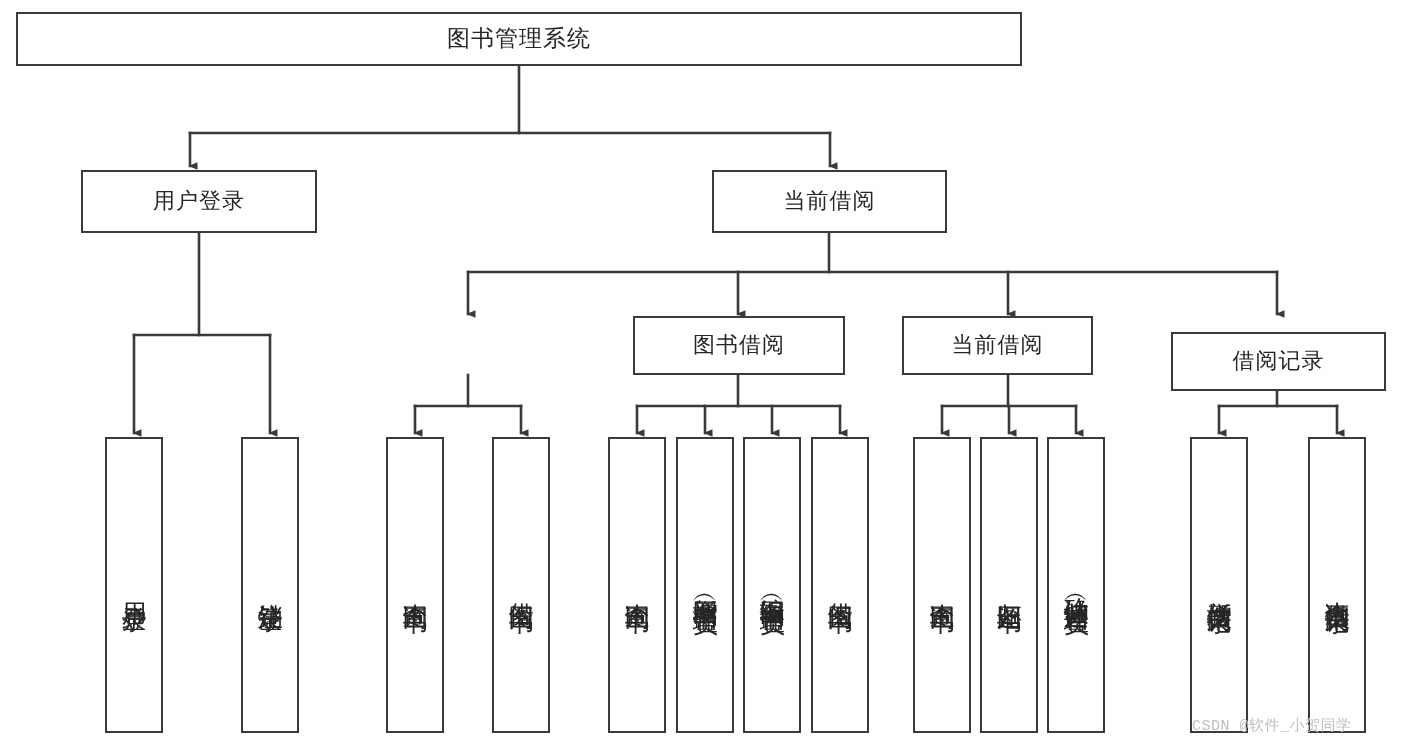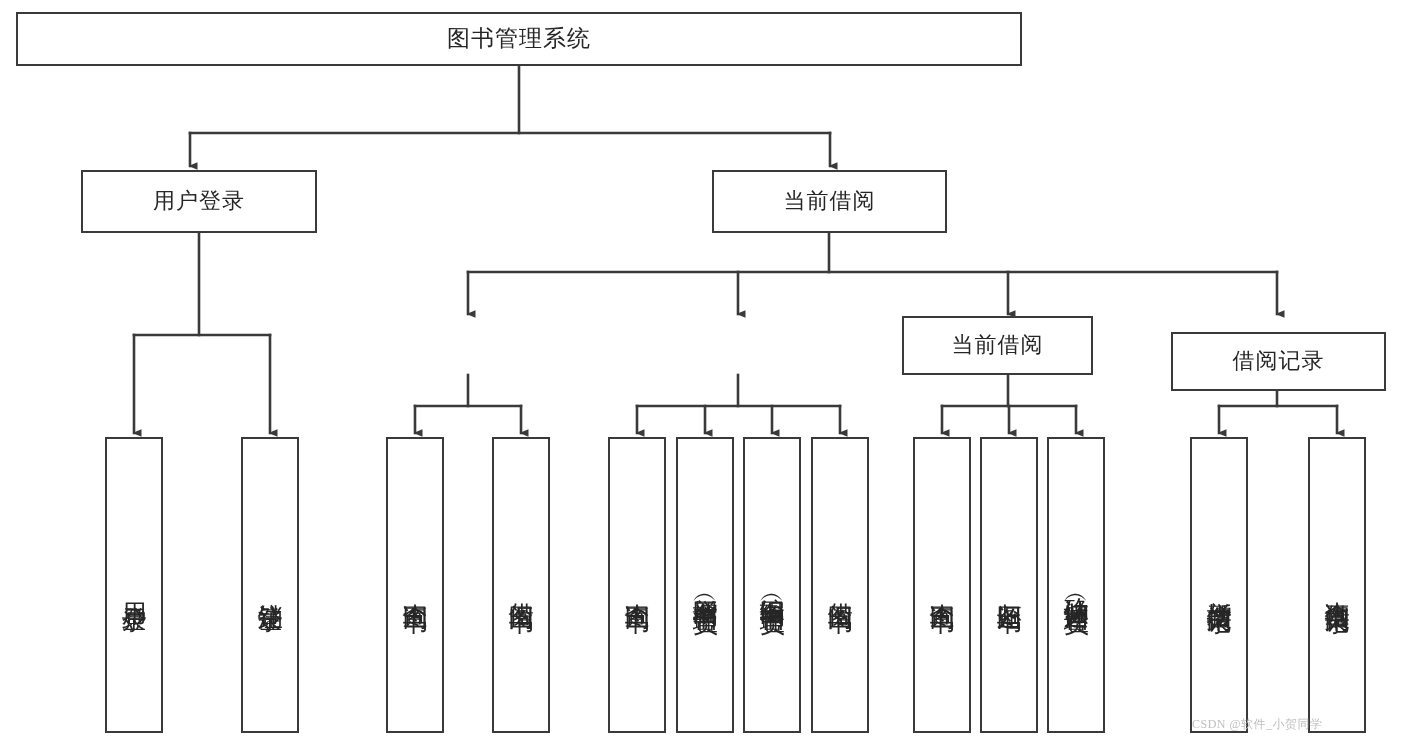--- a/index.html
+++ b/index.html
@@ -53,26 +53,26 @@
     line-height: 1.18;
     letter-spacing: 2px;
     white-space: nowrap;
     text-align: center;
   }
   .leaf {
     padding-top: 4px;
   }
   .watermark {
     position: absolute;
-    font-size: 12px;
+    font-size: 15px;
     color: #bfbfbf;
     letter-spacing: 0.5px;
     white-space: nowrap;
     z-index: 3;
-    font-family: Liberation Serif, serif;
+    font-family: Liberation Mono, monospace;
   }
 </style>
 </head>
 <body>
 
 <div id="canvas">
 
   <svg id="edges" viewBox="0 0 1405 747" xmlns="http://www.w3.org/2000/svg">
     <defs>
       <marker id="arrow" viewBox="0 0 12 12" refX="6" refY="10" markerWidth="9" markerHeight="9" orient="auto-start-reverse" markerUnits="userSpaceOnUse">
@@ -129,20 +129,23 @@
 
   <div class="node" style="left:81px; top:170px; width:236px; height:63px;">
     <span class="node-h">用户登录</span>
   </div>
 
   <div class="node" style="left:712px; top:170px; width:235px; height:63px;">
     <span class="node-h">当前借阅</span>
   </div>
 
 
+  <div class="node" style="left:633px; top:316px; width:212px; height:59px;">
+    <span class="node-h">图书借阅</span>
+  </div>
 
   <div class="node" style="left:902px; top:316px; width:191px; height:59px;">
     <span class="node-h">当前借阅</span>
   </div>
 
   <div class="node" style="left:1171px; top:332px; width:215px; height:59px;text-align:center;">
     <span class="node-h">借阅记录</span>
   </div>
 
   <div class="node leaf" style="left:105px; top:437px; width:58px; height:296px;">

